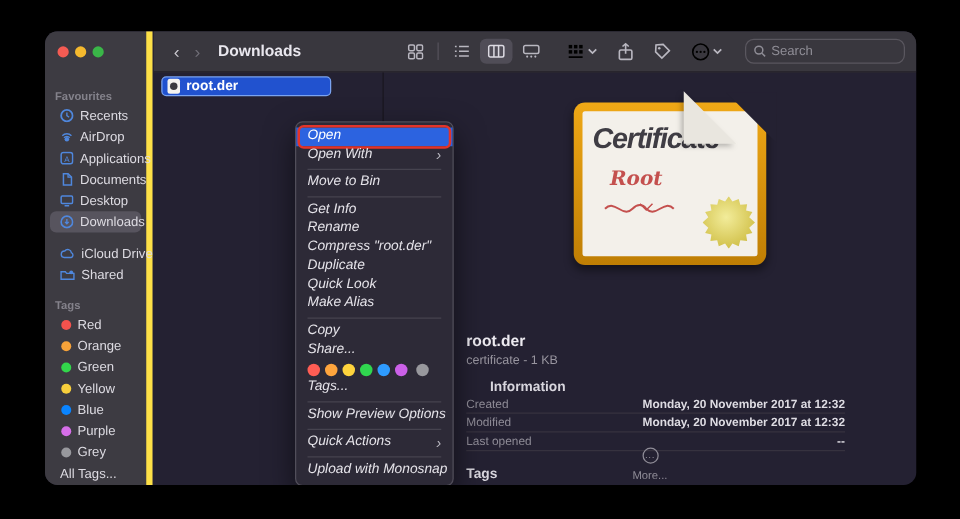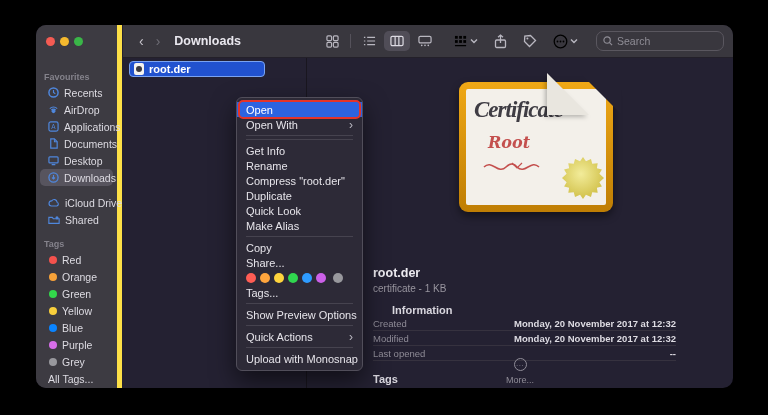--- a/index.html
+++ b/index.html
@@ -53,40 +53,40 @@
     display:flex; align-items:center; gap:5px; padding:0 4px; }
   .fileicon { width:10px; height:12px; background:#f5f3ef; border-radius:2px; position:relative; }
   .fileicon:after { content:""; position:absolute; left:2px; top:3px; width:6px; height:6px;
     border-radius:50%; background:#3c3a40; }
   .filerow span { color:#fff; font-size:11px; font-weight:bold; }
 
   
   .menu { position:absolute; left:113px; top:39px; width:127px;
     background:#2d2a37; border:1px solid #514e5a; border-radius:6px;
     box-shadow:0 10px 24px rgba(0,0,0,.55); padding:4px 0; z-index:5; }
-  .mi { position:relative; height:15px; display:flex; align-items:center;
-    padding:0 9px; color:#e6e4ea; font-size:11px; white-space:nowrap; }
+  .mi { position:relative; height:15px; display:flex; 
+    padding:0 9px; color:#e6e4ea; font-size:11px; white-space:nowrap;font-style:italic; }
   .mi .sub { margin-left:auto; color:#b9b7c0; font-size:12px; }
   .mi.hl { background:#2c63e0; color:#fff; margin:0 0; }
   .annot { position:absolute; left:1px; right:1px; top:-2px; bottom:-2px;
     border:2px solid #e3342a; border-radius:5px; pointer-events:none; }
   .msep { height:1px; background:#46434f; margin:3px 9px; }
   .tagdots { display:flex; align-items:center; gap:4px; padding:3px 9px 2px 9px; }
   .tagdots i { width:10px; height:10px; border-radius:50%; display:block; }
   .tagdots i:last-child { margin-left:3px; }
 
   
   .preview { position:absolute; left:184px; top:0; width:426px; height:330px; }
 
   .cert { position:absolute; left:152px; top:24px; width:154px; height:130px;
     border-radius:9px; background:linear-gradient(180deg,#efa816,#bf7e04);
     box-shadow:0 4px 8px rgba(0,0,0,.45); padding:7px; }
   .cert-paper { position:relative; width:100%; height:100%; background:#f3f0ea;
     border-radius:2px; overflow:hidden; }
-  .cert-title { position:absolute; left:8px; top:8px; font-family:Liberation Serif, serif;
+  .cert-title { position:absolute; left:8px; top:8px; font-family:Liberation Sans, sans-serif;
     font-style:italic; font-weight:bold; font-size:23px; color:#3f3d44; letter-spacing:-1px; }
   .cert-word { position:absolute; left:22px; top:44px; font-family:"DejaVu Serif","Liberation Serif",serif;
     font-style:italic; font-weight:bold; font-size:16px; color:#c4504e; }
   .cert-flourish { position:absolute; left:16px; top:70px; }
   .fold { position:absolute; right:-8px; top:-8px; width:0; height:0; z-index:2;
     border-top:40px solid #242132; border-left:40px solid transparent; }
   .fold2 { position:absolute; right:24px; top:-9px; width:0; height:0; z-index:3;
     border-bottom:42px solid #e9e6df; border-right:42px solid transparent;
     filter:drop-shadow(-2px 2px 2px rgba(0,0,0,.25)); }
   .seal { position:absolute; right:2px; bottom:6px; width:42px; height:42px; z-index:1;
@@ -321,20 +321,23 @@
       <div class="menu">
         <div class="mi hl">
           <span>Open</span>
           <div class="annot"></div>
         </div>
         <div class="mi">
           <span>Open With</span>
           <span class="sub">›</span>
         </div>
         <div class="msep"></div>
+        <div class="mi">
+          <span>Move to Bin</span>
+        </div>
         <div class="msep"></div>
         <div class="mi">
           <span>Get Info</span>
         </div>
         <div class="mi">
           <span>Rename</span>
         </div>
         <div class="mi">
           <span>Compress "root.der"</span>
         </div>

